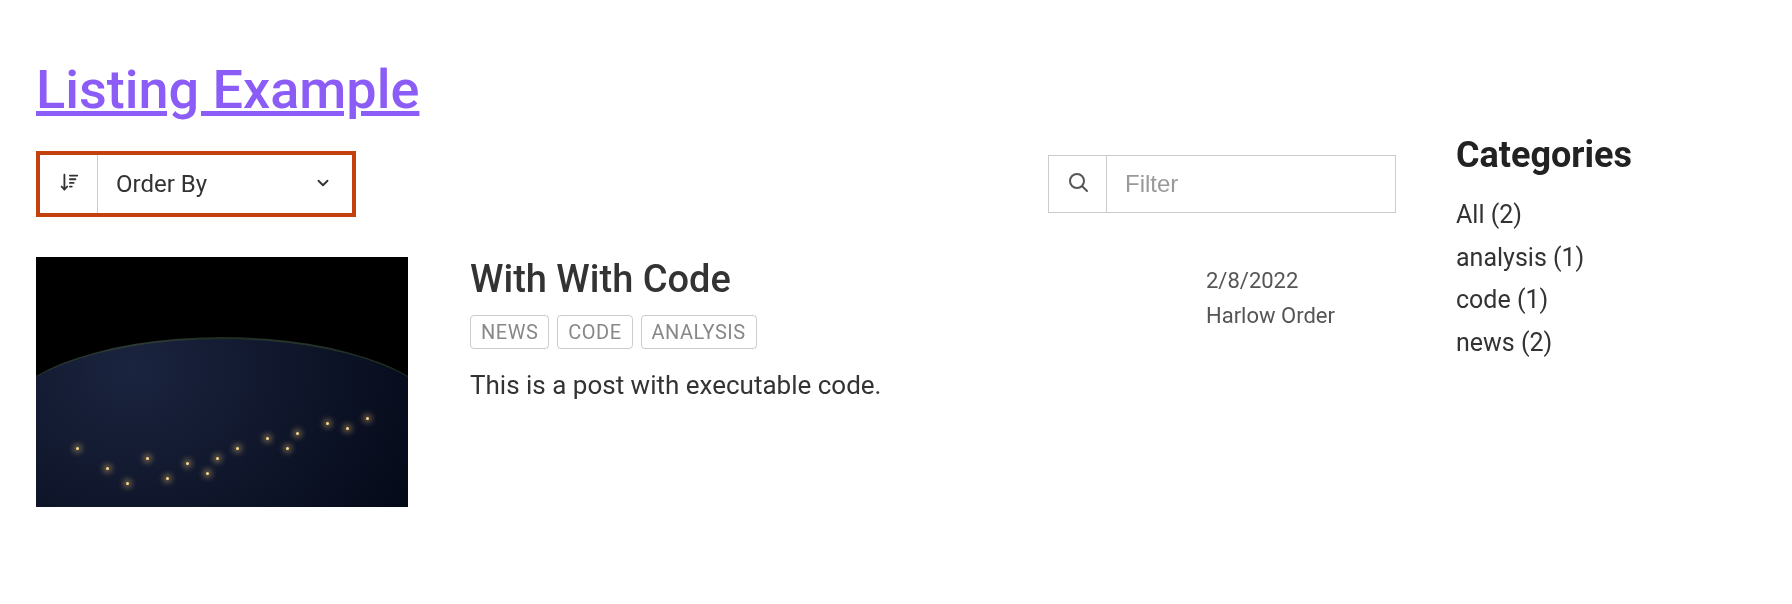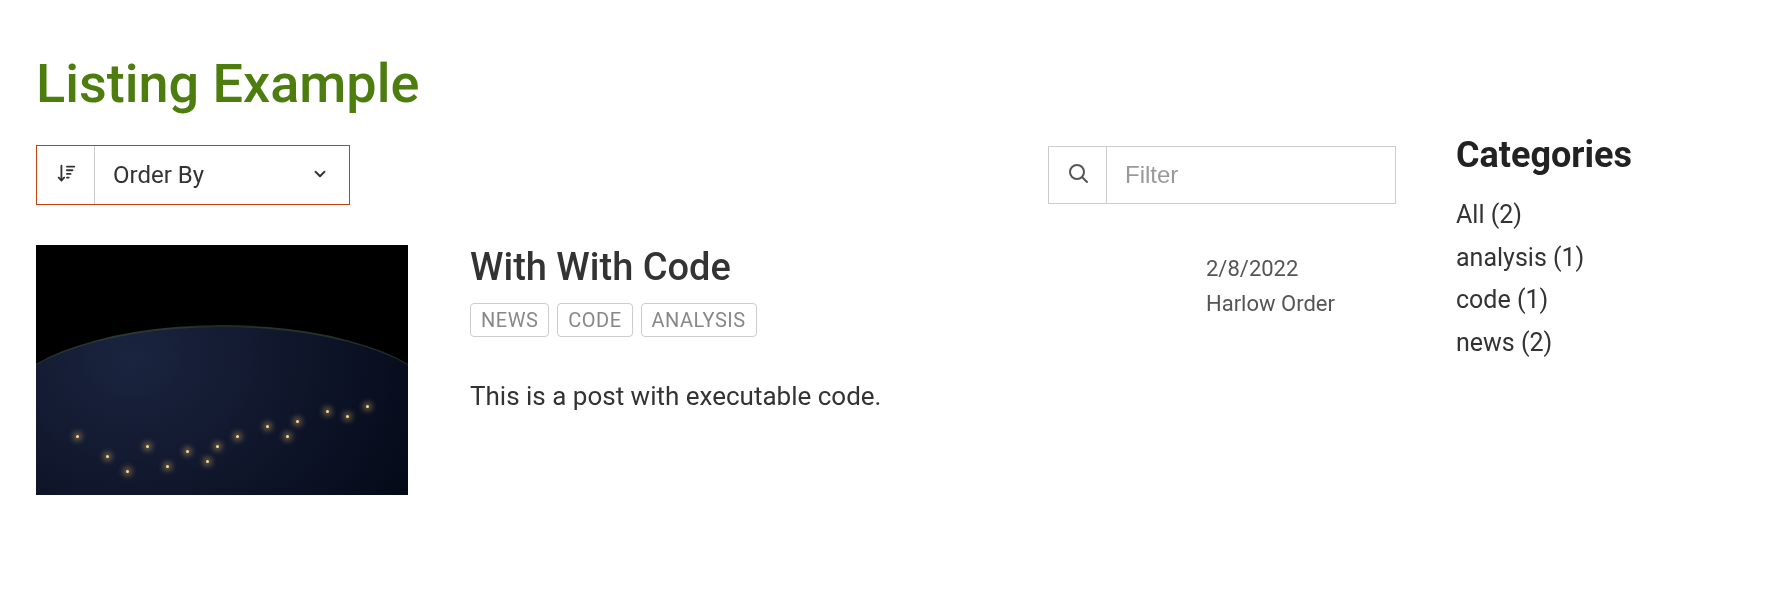--- a/index.html
+++ b/index.html
@@ -14,33 +14,34 @@
     display: flex;
     padding: 40px 36px 0 36px;
   }
   .main {
     flex: 1;
     padding-right: 60px;
   }
   .page-title {
     font-size: 54px;
     font-weight: 500;
-    color: #4d7c0f;
+    color: #8b5cf6;
     margin-bottom: 30px;
-    margin-top: 12px;
+    margin-top: 18px;
+    text-decoration: underline;
   }
   .toolbar {
     display: flex;
     justify-content: space-between;
     align-items: center;
     margin-bottom: 40px;
   }
   .order-group {
     display: flex;
-    border: 1px solid #c2410c;
+    border: 4px solid #c2410c;
   }
   .sort-icon-box {
     width: 58px;
     height: 58px;
     display: flex;
     align-items: center;
     justify-content: center;
     border-right: 1px solid #ccc;
   }
   .sort-icon-box svg { width: 22px; height: 22px; stroke: #333; }
@@ -109,21 +110,21 @@
     box-shadow: 0 0 6px 2px rgba(255,210,120,0.6);
   }
   .post-body { flex: 1; display: flex; }
   .post-main { flex: 1; padding-right: 40px; }
   .post-title {
     font-size: 38px;
     font-weight: 500;
     color: #333;
     margin-bottom: 14px;
   }
-  .tags { display: flex; gap: 8px; margin-bottom: 44px; }
+  .tags { display: flex; gap: 8px; margin-bottom: 21px; }
   .tag {
     border: 1px solid #ccc;
     border-radius: 4px;
     padding: 4px 10px;
     font-size: 20px;
     color: #888;
     letter-spacing: 0.5px;
   }
   .post-desc {
     font-size: 26px;

